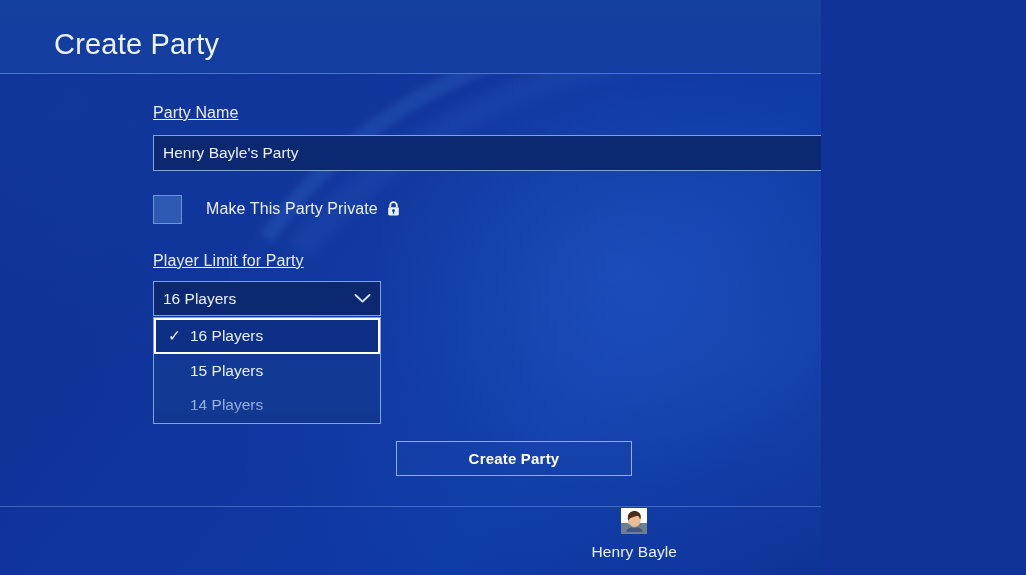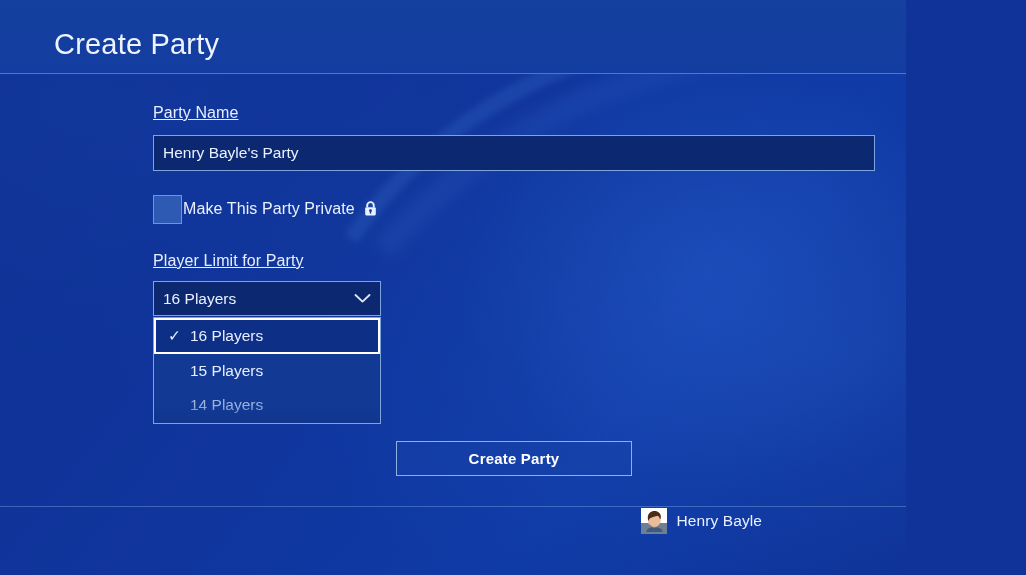--- a/index.html
+++ b/index.html
@@ -7,21 +7,21 @@
   html, body {
     width: 1026px;
     height: 575px;
     overflow: hidden;
     font-family: "Liberation Sans", sans-serif;
     background: #0f3399;
   }
 
   #screen {
     position: relative;
-    width: 906px;
+    width: 821px;
     height: 575px;
     background:
       radial-gradient(ellipse 900px 500px at 92% 62%, rgba(40,95,205,0.30) 0%, rgba(40,95,205,0.0) 62%),
       radial-gradient(ellipse 700px 420px at 8% 18%, rgba(22,62,160,0.45) 0%, rgba(22,62,160,0.0) 70%),
       linear-gradient(128deg, #0d2f93 0%, #10359c 42%, #0f3aa6 70%, #0c2f92 100%);
     overflow: hidden;
   }
 
   
   .bg-arc {
@@ -104,21 +104,21 @@
     outline: none;
   }
   .text-input::placeholder { color: #8fa9d8; }
 
   
   .check-row {
     position: absolute;
     left: 153px; top: 195px;
     display: flex;
     align-items: center;
-    gap: 1px;
+    gap: 24px;
   }
   .checkbox {
     width: 29px; height: 29px;
     background: #2f5ab4;
     border: 1px solid #6d96d8;
   }
   .check-label {
     font-size: 16px;
     color: #e9f0ff;
     letter-spacing: 0.1px;
@@ -220,20 +220,21 @@
     left: 0; top: 506px;
     width: 1026px; height: 1px;
     background: rgba(140,180,240,0.38);
   }
   .user-area {
     position: absolute;
     right: 144px; top: 508px;
     display: flex;
     align-items: center;
     gap: 9px;
+    flex-direction: column;
   }
   .avatar {
     width: 26px; height: 26px;
     background: #ffffff;
     position: relative;
     overflow: hidden;
     flex: 0 0 auto;
   }
   .avatar svg { display: block; }
   .user-name {

